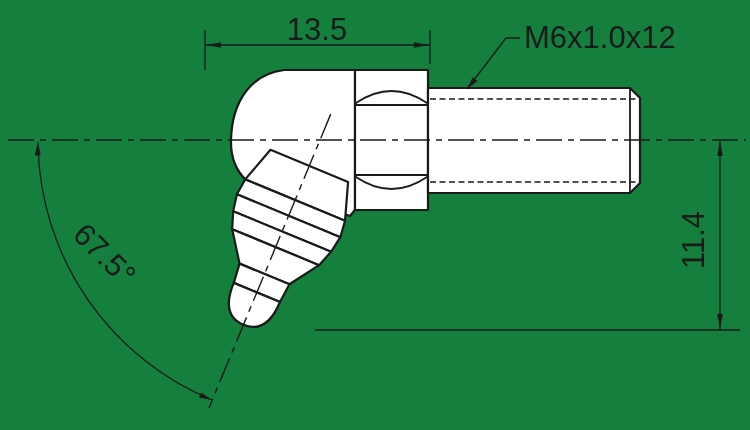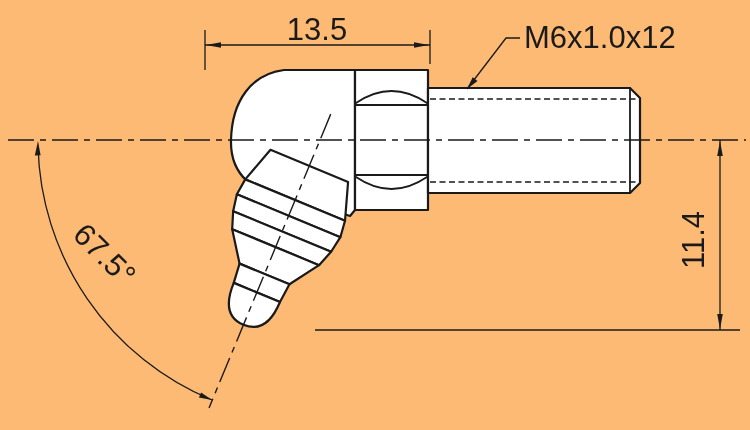--- a/index.html
+++ b/index.html
@@ -4,21 +4,21 @@
 <style>
   html, body {
     margin: 0;
     padding: 0;
     background: #ffffff;
   }
   .sheet {
     position: relative;
     width: 750px;
     height: 430px;
-    background: #fdba74;
+    background: #15803d;
     overflow: hidden;
   }
   svg { display: block; }
 
   .outline {
     fill: #ffffff;
     stroke: #1a1a1a;
     stroke-width: 2.2;
     stroke-linejoin: round;
     stroke-linecap: round;

